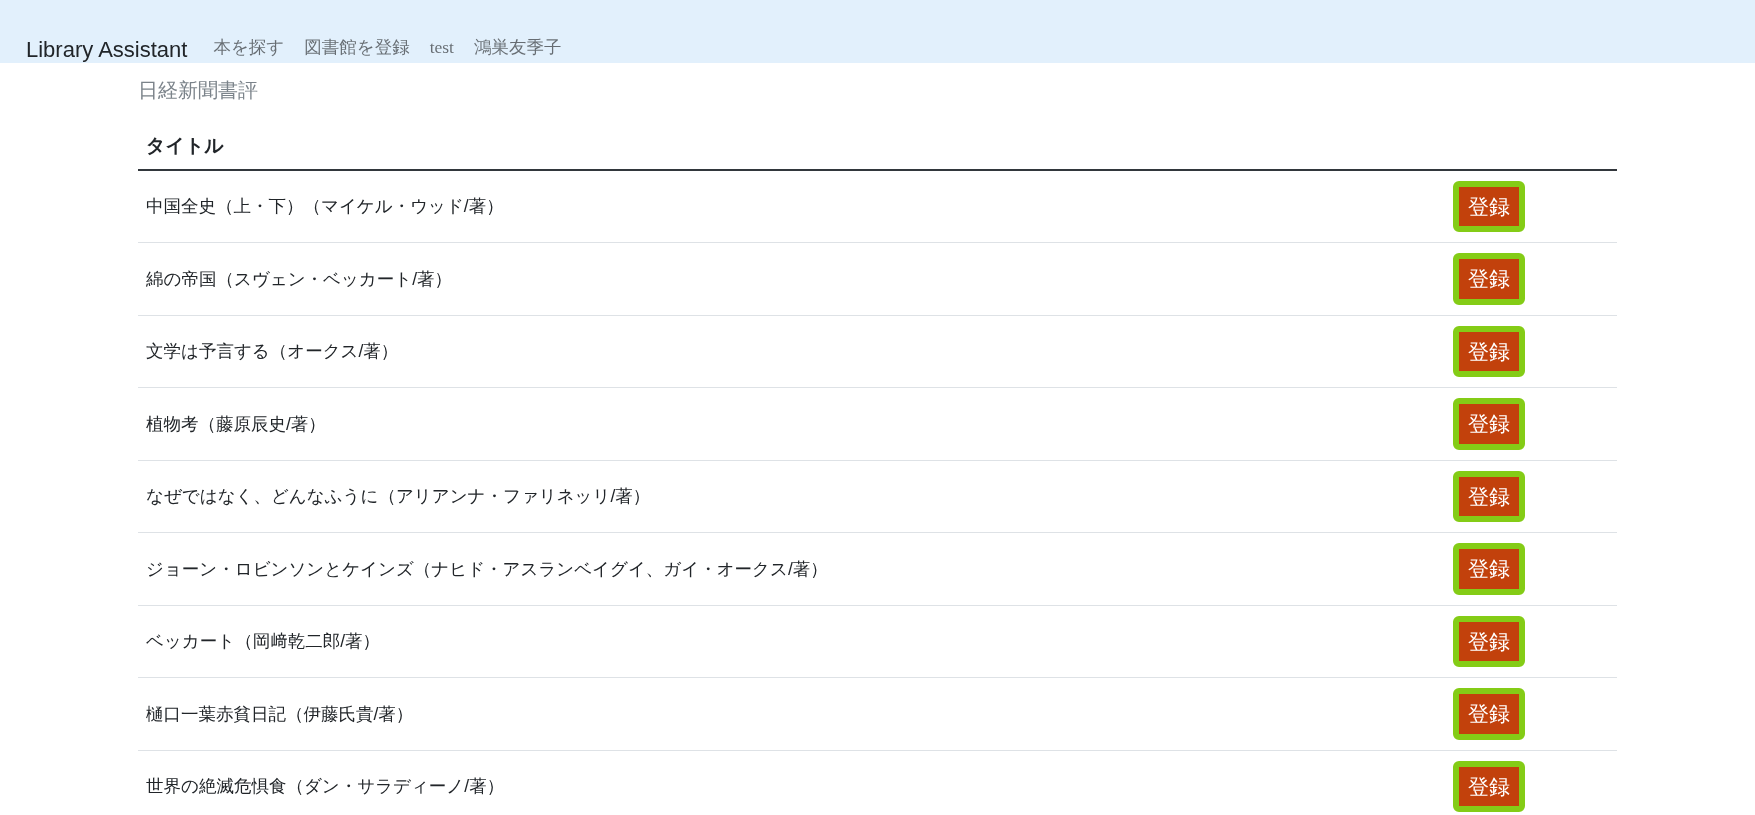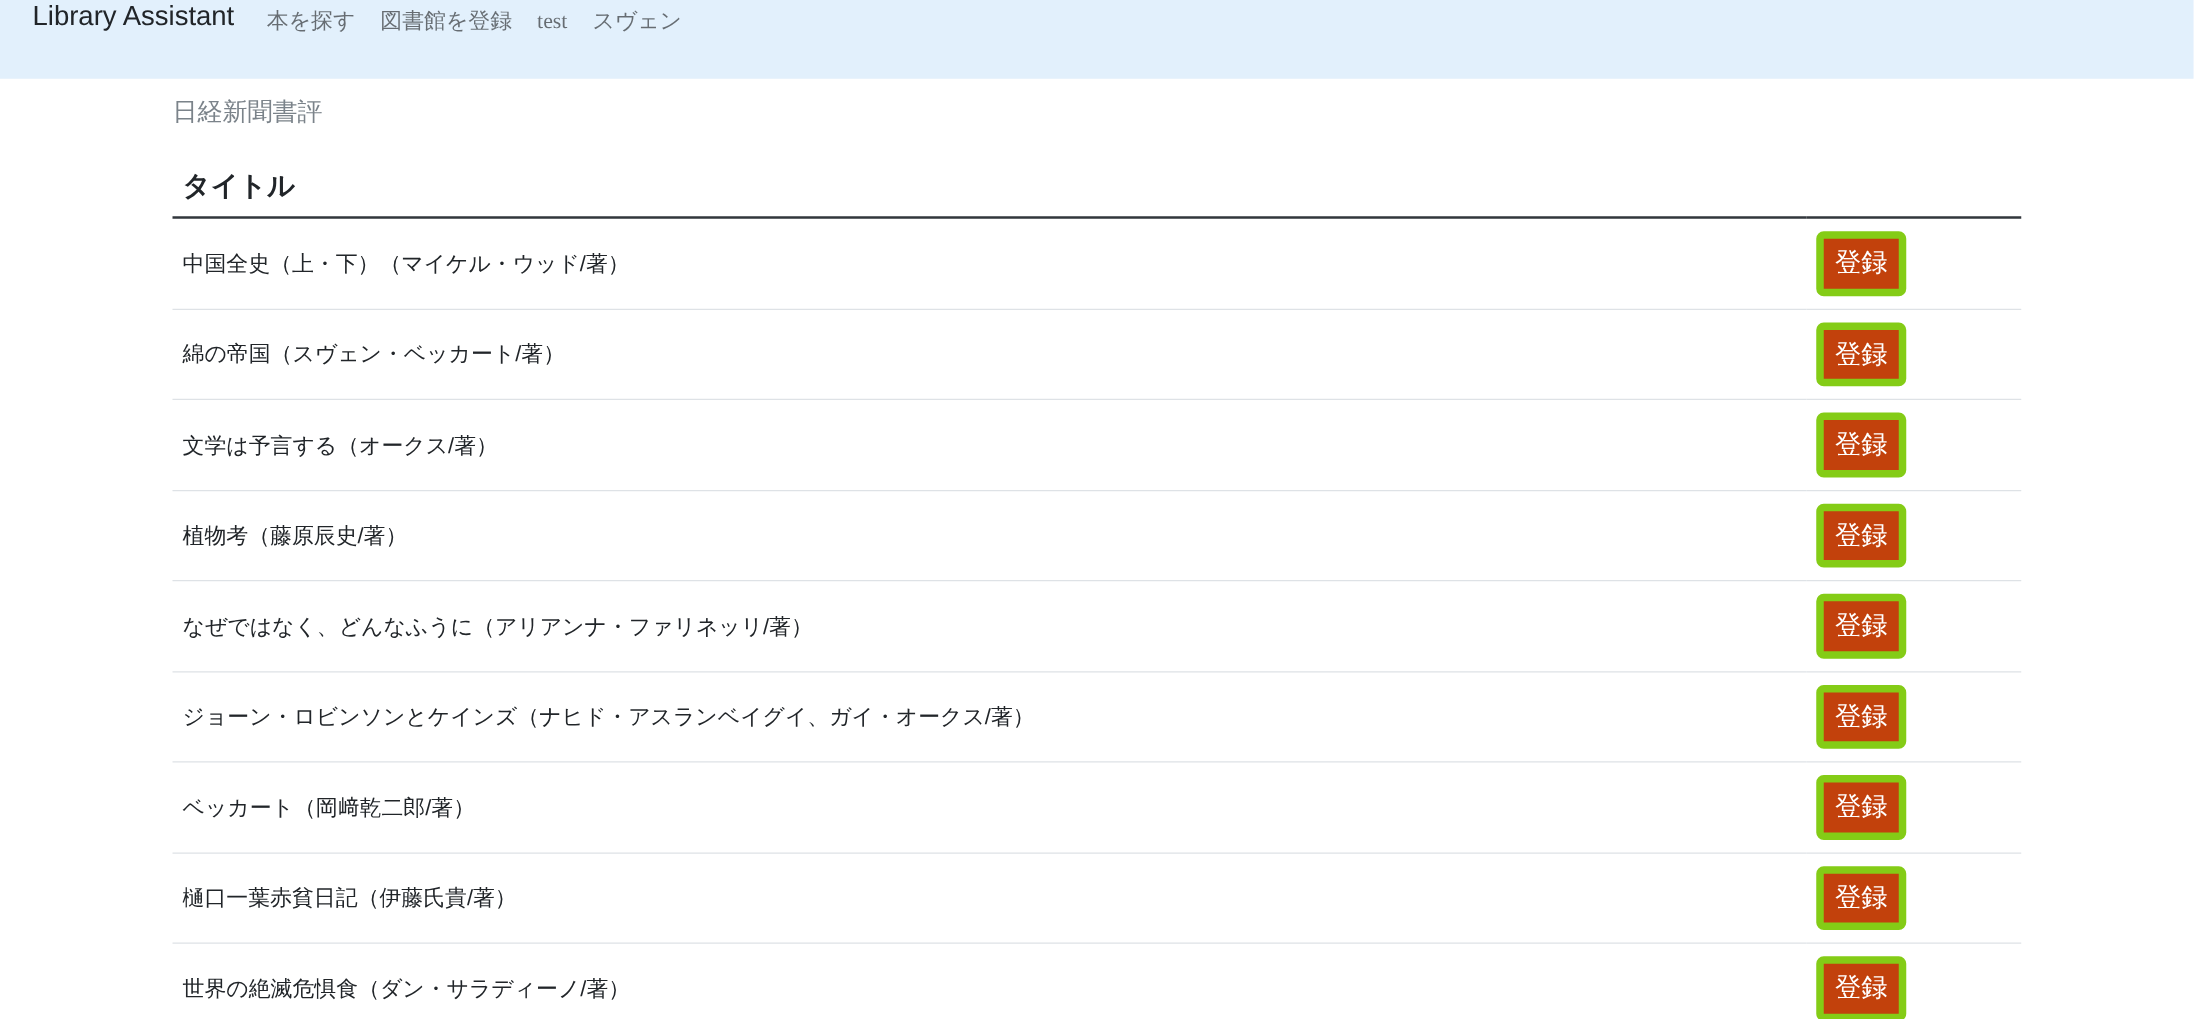--- a/index.html
+++ b/index.html
@@ -11,21 +11,21 @@
     font-family: "Liberation Sans", "DejaVu Sans", sans-serif;
     font-size: 17.5px;
   }
   body { min-height: 815px; width: 1755px; overflow-x: hidden; }
 
   
   .navbar {
     background: #e2f0fc;
     height: 63px;
     display: flex;
-    align-items: flex-start;
+    align-items: flex-end;
     padding: 0 26px;
     width: 100%;
   }
   .brand {
     font-size: 22px;
     color: #212529;
     text-decoration: none;
     margin-right: 16px;
     white-space: nowrap;
     cursor: pointer;
@@ -61,21 +61,21 @@
   }
 
   
   table.books {
     width: 100%;
     border-collapse: collapse;
   }
   table.books th {
     text-align: left;
     font-weight: bold;
-    font-size: 22px;
+    font-size: 19px;
     padding: 8px 8px;
     border-bottom: 2px solid #32373c;
     line-height: 1.5;
   }
   table.books td {
     padding: 10px 8px;
     border-bottom: 1px solid #dee2e6;
     font-size: 17.5px;
     line-height: 1.5;
     vertical-align: middle;
@@ -139,21 +139,21 @@
       <li>
         <a class="nav-link">本を探す</a>
       </li>
       <li>
         <a class="nav-link">図書館を登録</a>
       </li>
       <li>
         <a class="nav-link">test</a>
       </li>
       <li>
-        <a class="nav-link">スヴェン</a>
+        <a class="nav-link">鴻巣友季子</a>
       </li>
     </ul>
 </nav>
 
 <main class="container">
   <div class="subtitle">日経新聞書評</div>
 
   <table class="books">
     <thead>
       <tr>

